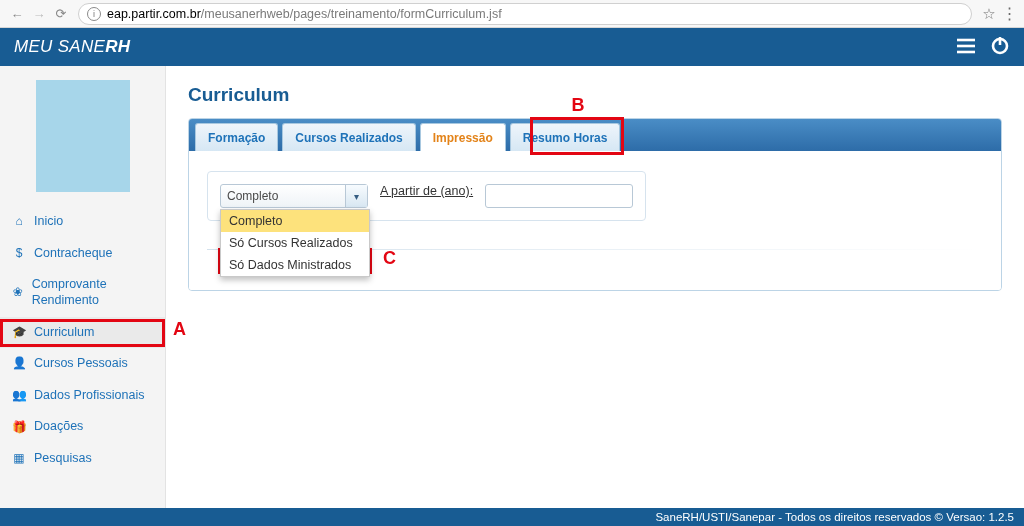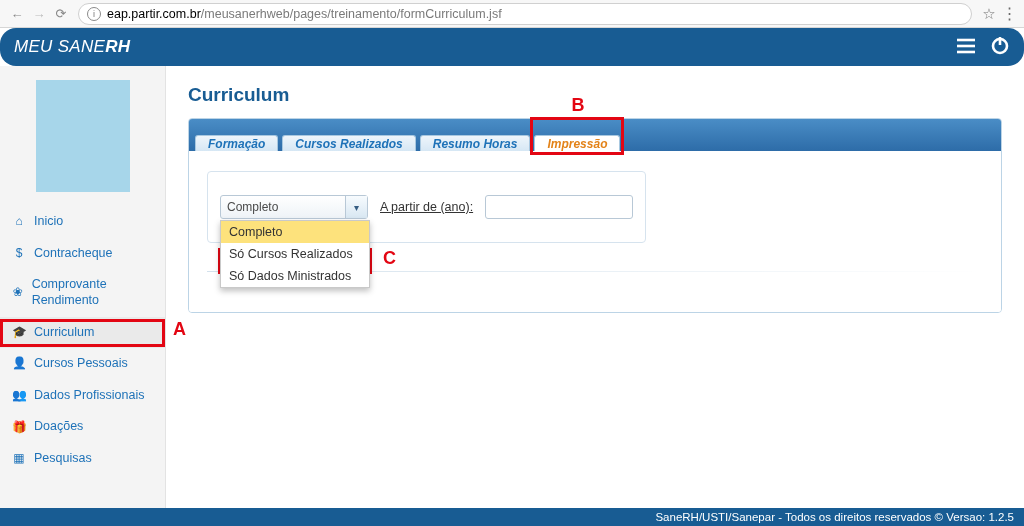--- a/index.html
+++ b/index.html
@@ -10,46 +10,46 @@
   .nav-btn { width:22px; height:22px; display:flex; align-items:center; justify-content:center; color:#888; cursor:pointer; border-radius:50%; }
   .nav-btn.disabled { color:#bbb; cursor:default; }
   .url-box { flex:1; height:22px; margin:0 6px; background:#fff; border:1px solid #d0d0d0; border-radius:12px; display:flex; align-items:center; padding:0 8px; font-size:12.5px; color:#333; min-width:0; }
   .info-icon { width:14px; height:14px; border:1px solid #8a8a8a; border-radius:50%; display:flex; align-items:center; justify-content:center; font-size:9px; color:#7a7a7a; margin-right:6px; font-style:normal; }
   .url-strong { color:#000; }
   .url-dim { color:#7a7a7a; }
   .star-icon { width:22px; color:#777; display:flex; align-items:center; justify-content:center; font-size:15px; }
   .kebab { width:18px; display:flex; align-items:center; justify-content:center; color:#6a6a6a; font-size:16px; letter-spacing:-1px; }
 
   
-  .app-header { height:38px; background:#185c93; display:flex; align-items:center; justify-content:space-between; padding:0 14px;border-radius:16px; }
+  .app-header { height:38px; background:#185c93; display:flex; align-items:center; justify-content:space-between; padding:0 14px; }
   .logo { color:#fff; font-size:17px; font-weight:400; letter-spacing:0.3px; font-style:italic; }
   .logo b { font-weight:700; font-style:italic; }
   .hdr-icons { display:flex; gap:14px; align-items:center; }
   .hdr-icons span { color:#fff; font-size:20px; cursor:pointer; }
 
   
   .layout { display:flex; height:calc(526px - 28px - 38px - 18px); background:#fff; }
   .sidebar { width:166px; background:#f4f4f4; border-right:1px solid #e3e3e3; padding-top:8px; position:relative; }
   .avatar { width:94px; height:112px; background:#a7d6ea; margin:6px auto 14px; }
   .menu-item { display:flex; align-items:center; gap:8px; padding:8px 12px; color:#1e72b8; font-size:12.5px; cursor:pointer; line-height:1.25; }
   .menu-item .mi-icon { width:14px; text-align:center; font-size:12px; }
   .menu-item.active { background:#eaeaea; }
   .red-box-a { position:absolute; border:3px solid #e30613; pointer-events:none; }
 
   .content { flex:1; padding:18px 22px; position:relative; }
   .page-title { color:#185c93; font-size:19px; font-weight:bold; margin-bottom:12px; }
 
   .tabwrap { border:1px solid #bcd4e6; border-radius:4px; overflow:hidden; }
   .tabbar { display:flex; background:linear-gradient(#4a8dc6,#2d6ca8); height:32px; align-items:flex-end; position:relative; }
-  .tab { height:16px; padding:0 12px; display:flex; align-items:center; font-size:12px; font-weight:bold; color:#1e72b8; background:linear-gradient(#eef5fb,#d6e7f4); border:1px solid #a8c8e0; border-bottom:none; border-radius:3px 3px 0 0; margin-left:4px; cursor:pointer; position:relative;font-style:italic; }
+  .tab { height:28px; padding:0 12px; display:flex; align-items:center; font-size:12px; font-weight:bold; color:#1e72b8; background:linear-gradient(#eef5fb,#d6e7f4); border:1px solid #a8c8e0; border-bottom:none; border-radius:3px 3px 0 0; margin-left:4px; cursor:pointer; position:relative; }
   .tab:first-child { margin-left:6px; }
   .tab.selected { background:#fff; color:#e38319; z-index:2; }
   .tabcontent { background:#fff; padding:20px 18px 40px; }
 
-  .filter-row { display:flex; align-items:center; gap:12px; border:1px solid #d6e3ee; border-radius:4px; padding:23px 12px; width:fit-content; position:relative; }
+  .filter-row { display:flex; gap:12px; border:1px solid #d6e3ee; border-radius:4px; padding:12px 12px; width:fit-content; position:relative; }
   .hr-sep { height:1px; background:linear-gradient(to right, #d3e1ec, rgba(0,0,0,0)); margin-top:28px; }
 
   .combo { width:148px; height:24px; border:1px solid #b8c8d6; border-radius:3px; display:flex; align-items:center; padding:0 6px; font-size:12px; color:#4a4a4a; background:linear-gradient(#fff,#eef3f7); cursor:pointer; position:relative; }
   .combo .arrow { position:absolute; right:0; top:0; width:22px; height:100%; border-left:1px solid #b8c8d6; display:flex; align-items:center; justify-content:center; color:#355d82; font-size:10px; background:linear-gradient(#f7fbfe,#d8e7f2); }
   .combo-list { position:absolute; top:24px; left:-1px; width:150px; background:#fff; border:1px solid #c9c9c9; box-shadow:0 3px 6px rgba(0,0,0,0.25); z-index:3; }
   .combo-list div { padding:4px 8px; font-size:12.5px; color:#333; cursor:pointer; }
   .combo-list div.sel { background:#fde27c; }
 
   .label { font-size:12.5px; color:#333;text-decoration:underline; }
   .text-input { width:148px; height:24px; border:1px solid #b8c8d6; border-radius:3px; padding:0 6px; font-size:12.5px; background:#fff; }
@@ -145,25 +145,25 @@
     <div class="page-title">Curriculum</div>
 
     <div class="tabwrap">
       <div class="tabbar">
         <div class="tab">
             <span>Formação</span>
           </div>
         <div class="tab">
             <span>Cursos Realizados</span>
           </div>
+        <div class="tab selected" id="tab-impressao">
+            <span>Impressão</span>
+          </div>
         <div class="tab">
             <span>Resumo Horas</span>
-          </div>
-        <div class="tab selected" id="tab-impressao">
-            <span>Impressão</span>
           </div>
       </div>
       <div class="tabcontent">
         <div class="filter-row">
           <div class="combo" id="combo">
             <span>Completo</span>
             <span class="arrow">▾</span>
             <div class="combo-list">
               <div class="sel">Completo</div>
               <div>Só Cursos Realizados</div>

